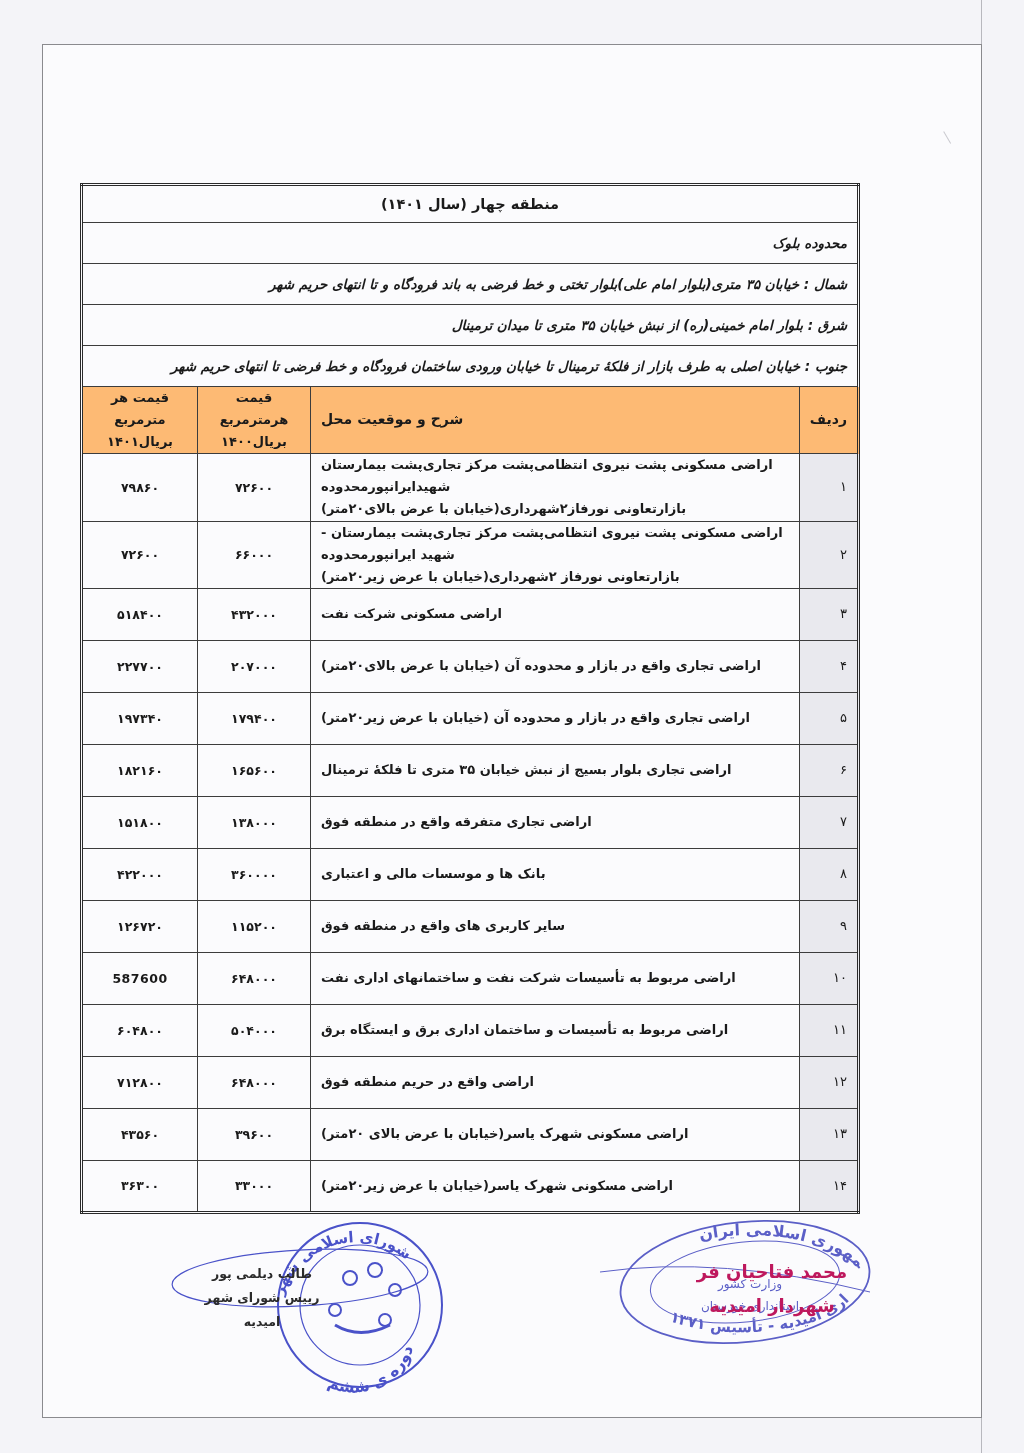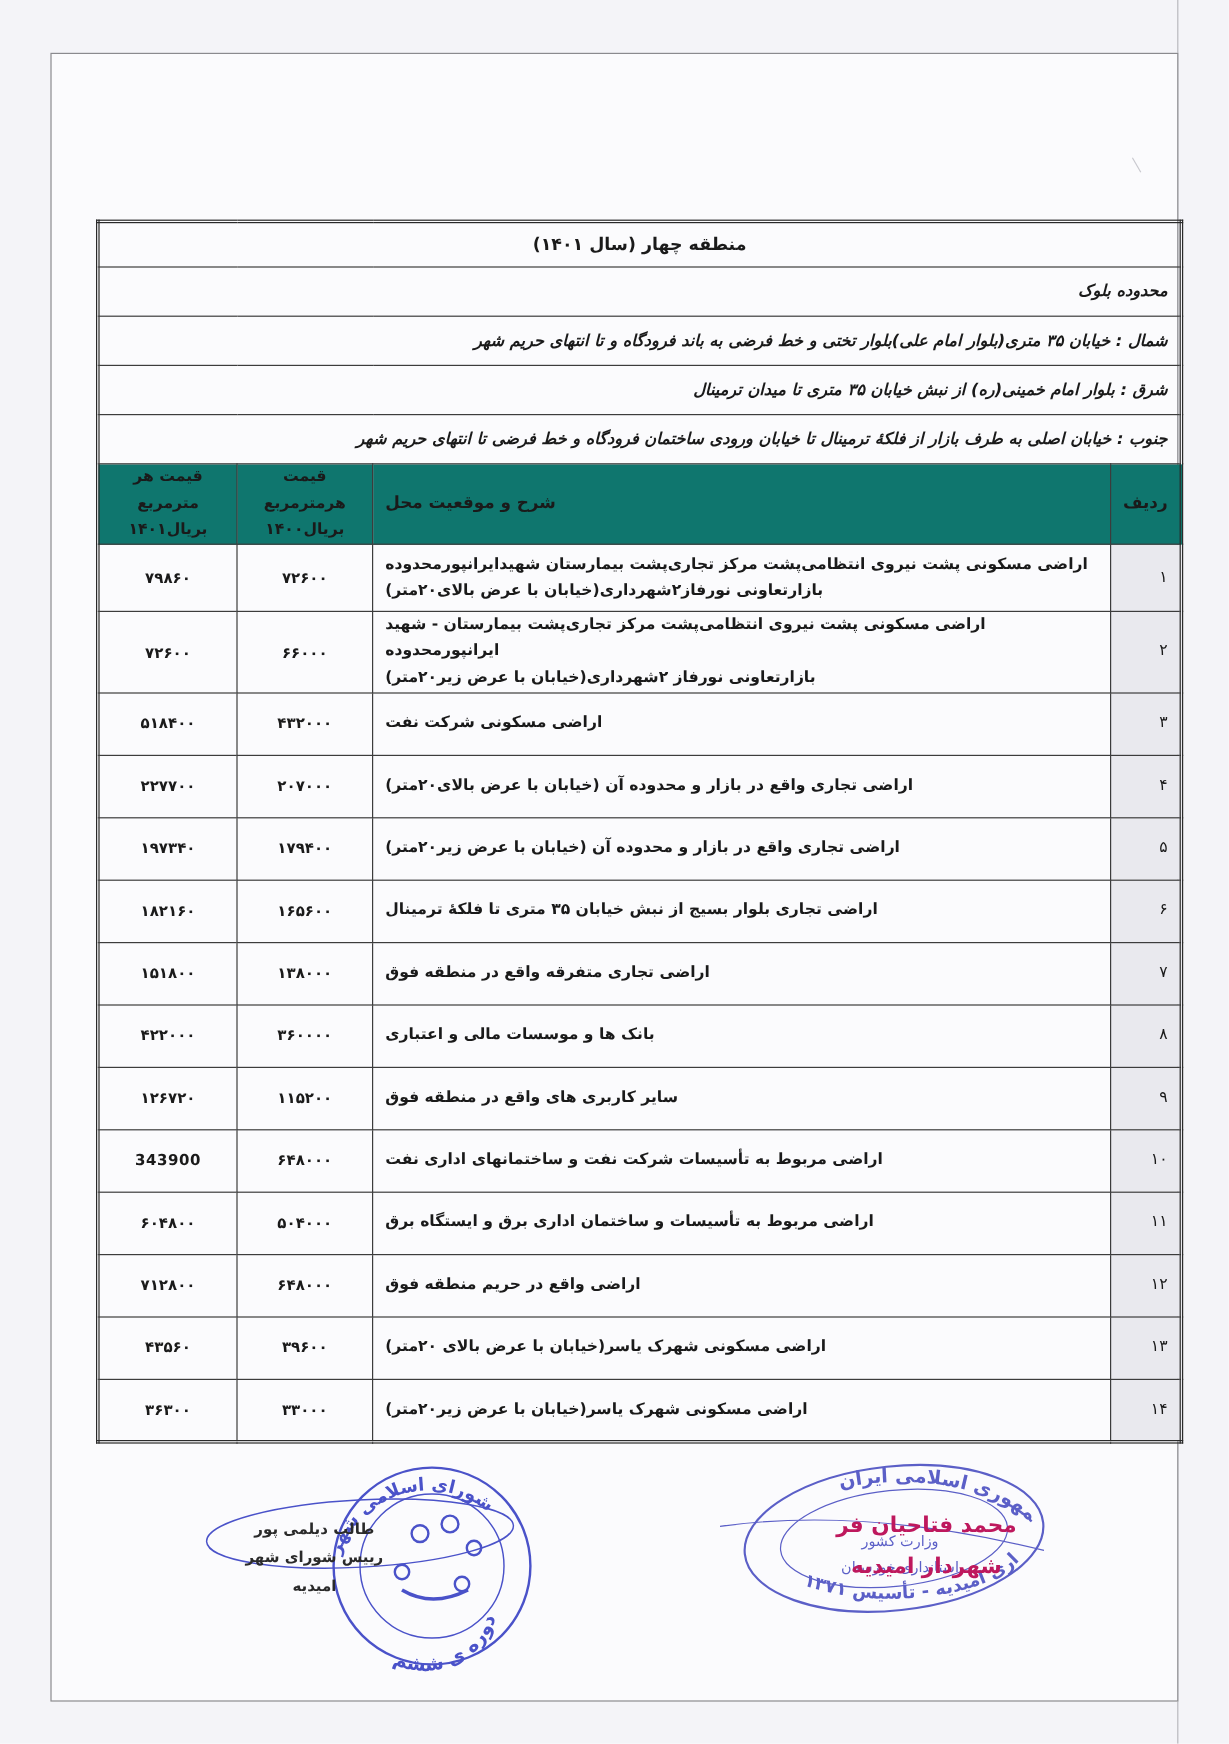--- a/index.html
+++ b/index.html
@@ -27,21 +27,21 @@
     .scan-mark {
       position: absolute;
       left: 946px; top: 128px;
       width: 10px; height: 14px;
       border-left: 1px solid #c9c9cf;
       transform: rotate(-30deg);
     }
     .tbl {
       position: absolute;
       left: 80px; top: 183px;
-      width: 906px;
+      width: 780px;
       border: 3px double #2a2a2a;
       border-collapse: collapse;
       direction: rtl;
       box-sizing: border-box;
     }
     .tbl td, .tbl th {
       border: 1px solid #3c3c3c;
       padding: 0 10px;
       font-size: 13px;
       font-weight: bold;
@@ -52,21 +52,21 @@
       height: 36px;
       font-size: 14.5px;
     }
     .info-row td {
       text-align: right;
       height: 40px;
       font-size: 13.5px;
       font-style: italic;
     }
     .head-row th {
-      background: #0f766e;
+      background: #fdba74;
       height: 56px;
       font-size: 13px;
     }
     .head-row th.col-idx { font-size: 14px; }
     .head-row th.col-desc { font-size: 14px; }
     .col-idx { width: 34px; text-align: right; background: #e9e9ee; }
     .col-desc { text-align: left; }
     .col-p1400 { width: 92px; text-align: center; }
     .col-p1401 { width: 94px; text-align: center; }
     tbody.data tr { height: 52px; }
@@ -201,21 +201,21 @@
         </td>
         <td class="col-p1400">۱۱۵۲۰۰</td>
         <td class="col-p1401">۱۲۶۷۲۰</td>
       </tr>
       <tr>
         <td class="col-idx">۱۰</td>
         <td class="col-desc">
           <div>اراضی مربوط به تأسیسات شرکت نفت و ساختمانهای اداری نفت</div>
         </td>
         <td class="col-p1400">۶۴۸۰۰۰</td>
-        <td class="col-p1401">343900</td>
+        <td class="col-p1401">587600</td>
       </tr>
       <tr>
         <td class="col-idx">۱۱</td>
         <td class="col-desc">
           <div>اراضی مربوط به تأسیسات و ساختمان اداری برق و ایستگاه برق</div>
         </td>
         <td class="col-p1400">۵۰۴۰۰۰</td>
         <td class="col-p1401">۶۰۴۸۰۰</td>
       </tr>
       <tr>

